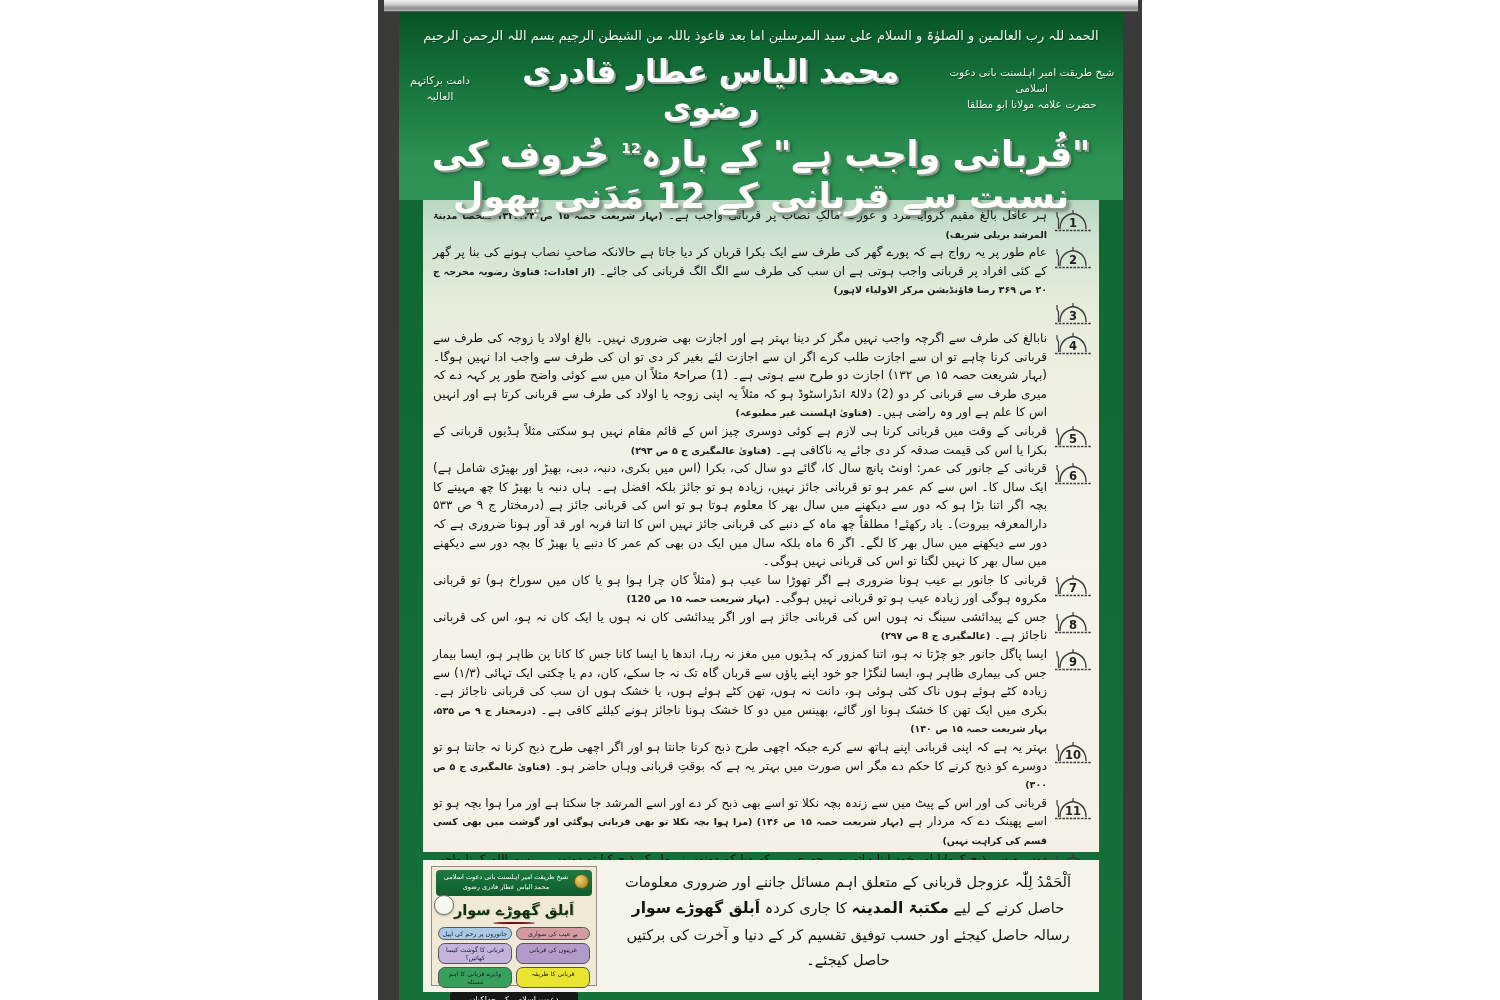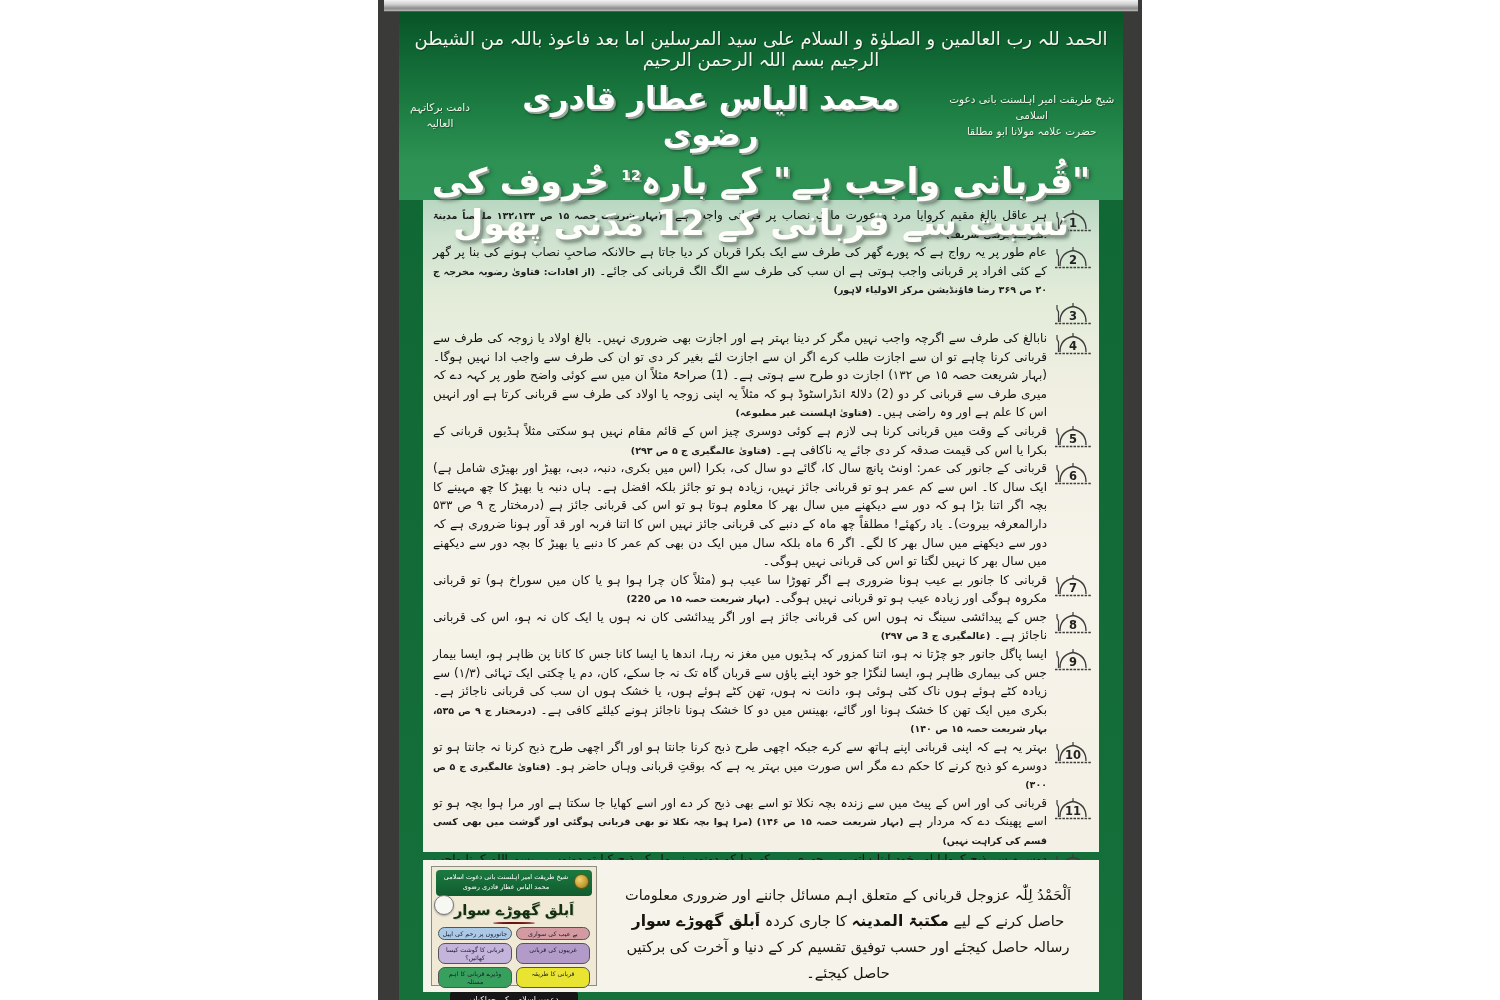--- a/index.html
+++ b/index.html
@@ -13,21 +13,21 @@
           background:linear-gradient(180deg,#f2f2f2 0%,#cfcfcf 40%,#8d8d8d 75%,#b5b5b5 100%);
           border-bottom:1px solid #5a5a5a; }
 
   .poster { position:absolute; left:21px; right:19px; top:12px; bottom:0;
             background:linear-gradient(180deg,#0a5c2e 0%, #106734 12%, #15703a 100%);
             display:flex; flex-direction:column; }
 
   
   .header { height:188px; text-align:center; color:#fdfdf6; position:relative;
             background:linear-gradient(180deg,#085427 0%, #126b36 28%, #1f8045 55%, #2d9153 78%, #2f9457 100%); }
-  .bismillah { padding-top:16px; font-size:18px; letter-spacing:.2px;
+  .bismillah { padding-top:16px; font-size:13px; letter-spacing:.2px;
                color:#f4f6ee; text-shadow:1px 1px 1px rgba(0,0,0,.35); direction:rtl; }
   .org-row { display:flex; direction:rtl; justify-content:center; align-items:center;
              gap:10px; margin-top:10px; }
   .org-side { font-size:10.5px; line-height:1.5; color:#f0f3e8;
               text-shadow:1px 1px 1px rgba(0,0,0,.35); }
   .org-name { font-size:31px; font-weight:bold; color:#ffffff;
               text-shadow:2px 2px 0 #9aa89c, 3px 3px 3px rgba(0,0,0,.45); }
   .title { direction:rtl; font-weight:bold; color:#fefefa; margin-top:8px;
            font-size:35px; line-height:1.2; letter-spacing:1px;
            text-shadow:2px 2px 0 #8d9d90, 3px 3px 4px rgba(20,40,25,.6); }
@@ -42,21 +42,21 @@
             justify-content:space-between; direction:rtl; }
   .point { display:flex; direction:rtl; align-items:flex-start; gap:6px; }
   .marker { flex:0 0 38px; padding-top:1px; }
   .ptext { flex:1; font-size:12px; line-height:1.55; color:#141414;
            text-align:justify; direction:rtl; }
   .ref { font-size:9.5px; font-weight:bold; color:#1c1c1c; }
 
   
   .footer { margin:8px 24px 10px; height:132px; background:#f6f3ea;
             display:flex; direction:rtl; padding:6px 8px; gap:8px; }
-  .footer-left { flex:1; display:flex; flex-direction:column; justify-content:flex-end; }
+  .footer-left { flex:1; display:flex; flex-direction:row; justify-content:flex-end; }
   .footer-para { direction:rtl; text-align:center; font-size:14.5px; line-height:1.75;
                  color:#15150f; padding:4px 14px 0; }
   .footer-para b { font-size:15.5px; }
   .maktaba-logo { text-align:center; font-size:24px; font-weight:bold; color:#8e1c0e;
                   text-shadow:1px 1px 0 #d8c9a8; letter-spacing:1px; direction:rtl; }
   .dome-dot { color:#1d7a3e; font-size:14px; }
 
   
   .booklet { flex:0 0 166px; background:#efe9d6; border:1px solid #8f8d80;
              padding:3px 4px; display:flex; flex-direction:column; align-items:stretch;
@@ -206,37 +206,37 @@
       <svg width="36" height="25" viewBox="0 0 36 25">
         <line x1="0" y1="23.5" x2="36" y2="23.5" stroke="#3c3c3c" stroke-width="1.4" stroke-dasharray="2.5,1.2"></line>
         <path d="M5 22 Q5 9 18 6.5 Q31 9 31 22" fill="none" stroke="#3c3c3c" stroke-width="1.3"></path>
         <line x1="18" y1="6.5" x2="18" y2="3" stroke="#3c3c3c" stroke-width="1.2"></line>
         <path d="M3.5 22 L3.5 12 L2 9 L2 5" fill="none" stroke="#3c3c3c" stroke-width="1.2"></path>
         <text class="pt-num" x="18" y="19.5" font-size="11.5" font-weight="bold" fill="#222" text-anchor="middle">7</text>
       </svg>
     </div>
     <div class="ptext">
       <span class="pt-body">قربانی کا جانور بے عیب ہونا ضروری ہے اگر تھوڑا سا عیب ہو (مثلاً کان چرا ہوا ہو یا کان میں سوراخ ہو) تو قربانی مکروہ ہوگی اور زیادہ عیب ہو تو قربانی نہیں ہوگی۔ </span>
-      <span class="ref pt-ref">(بہار شریعت حصہ ۱۵ ص 220)</span>
+      <span class="ref pt-ref">(بہار شریعت حصہ ۱۵ ص 120)</span>
     </div>
   </div>
 
   <div class="point">
     <div class="marker">
       <svg width="36" height="25" viewBox="0 0 36 25">
         <line x1="0" y1="23.5" x2="36" y2="23.5" stroke="#3c3c3c" stroke-width="1.4" stroke-dasharray="2.5,1.2"></line>
         <path d="M5 22 Q5 9 18 6.5 Q31 9 31 22" fill="none" stroke="#3c3c3c" stroke-width="1.3"></path>
         <line x1="18" y1="6.5" x2="18" y2="3" stroke="#3c3c3c" stroke-width="1.2"></line>
         <path d="M3.5 22 L3.5 12 L2 9 L2 5" fill="none" stroke="#3c3c3c" stroke-width="1.2"></path>
         <text class="pt-num" x="18" y="19.5" font-size="11.5" font-weight="bold" fill="#222" text-anchor="middle">8</text>
       </svg>
     </div>
     <div class="ptext">
       <span class="pt-body">جس کے پیدائشی سینگ نہ ہوں اس کی قربانی جائز ہے اور اگر پیدائشی کان نہ ہوں یا ایک کان نہ ہو، اس کی قربانی ناجائز ہے۔ </span>
-      <span class="ref pt-ref">(عالمگیری ج 3 ص ۲۹۷)</span>
+      <span class="ref pt-ref">(عالمگیری ج 8 ص ۲۹۷)</span>
     </div>
   </div>
 
   <div class="point">
     <div class="marker">
       <svg width="36" height="25" viewBox="0 0 36 25">
         <line x1="0" y1="23.5" x2="36" y2="23.5" stroke="#3c3c3c" stroke-width="1.4" stroke-dasharray="2.5,1.2"></line>
         <path d="M5 22 Q5 9 18 6.5 Q31 9 31 22" fill="none" stroke="#3c3c3c" stroke-width="1.3"></path>
         <line x1="18" y1="6.5" x2="18" y2="3" stroke="#3c3c3c" stroke-width="1.2"></line>
         <path d="M3.5 22 L3.5 12 L2 9 L2 5" fill="none" stroke="#3c3c3c" stroke-width="1.2"></path>
@@ -269,21 +269,21 @@
     <div class="marker">
       <svg width="36" height="25" viewBox="0 0 36 25">
         <line x1="0" y1="23.5" x2="36" y2="23.5" stroke="#3c3c3c" stroke-width="1.4" stroke-dasharray="2.5,1.2"></line>
         <path d="M5 22 Q5 9 18 6.5 Q31 9 31 22" fill="none" stroke="#3c3c3c" stroke-width="1.3"></path>
         <line x1="18" y1="6.5" x2="18" y2="3" stroke="#3c3c3c" stroke-width="1.2"></line>
         <path d="M3.5 22 L3.5 12 L2 9 L2 5" fill="none" stroke="#3c3c3c" stroke-width="1.2"></path>
         <text class="pt-num" x="18" y="19.5" font-size="11.5" font-weight="bold" fill="#222" text-anchor="middle">11</text>
       </svg>
     </div>
     <div class="ptext">
-      <span class="pt-body">قربانی کی اور اس کے پیٹ میں سے زندہ بچہ نکلا تو اسے بھی ذبح کر دے اور اسے کھایا جا سکتا ہے اور مرا ہوا بچہ ہو تو اسے پھینک دے کہ مردار ہے </span>
+      <span class="pt-body">قربانی کی اور اس کے پیٹ میں سے زندہ بچہ نکلا تو اسے بھی ذبح کر دے اور اسے المرشد جا سکتا ہے اور مرا ہوا بچہ ہو تو اسے پھینک دے کہ مردار ہے </span>
       <span class="ref pt-ref">(بہار شریعت حصہ ۱۵ ص ۱۴۶) (مرا ہوا بچہ نکلا تو بھی قربانی ہوگئی اور گوشت میں بھی کسی قسم کی کراہت نہیں)</span>
     </div>
   </div>
 
   <div class="point">
     <div class="marker">
       <svg width="36" height="25" viewBox="0 0 36 25">
         <line x1="0" y1="23.5" x2="36" y2="23.5" stroke="#3c3c3c" stroke-width="1.4" stroke-dasharray="2.5,1.2"></line>
         <path d="M5 22 Q5 9 18 6.5 Q31 9 31 22" fill="none" stroke="#3c3c3c" stroke-width="1.3"></path>
         <line x1="18" y1="6.5" x2="18" y2="3" stroke="#3c3c3c" stroke-width="1.2"></line>

